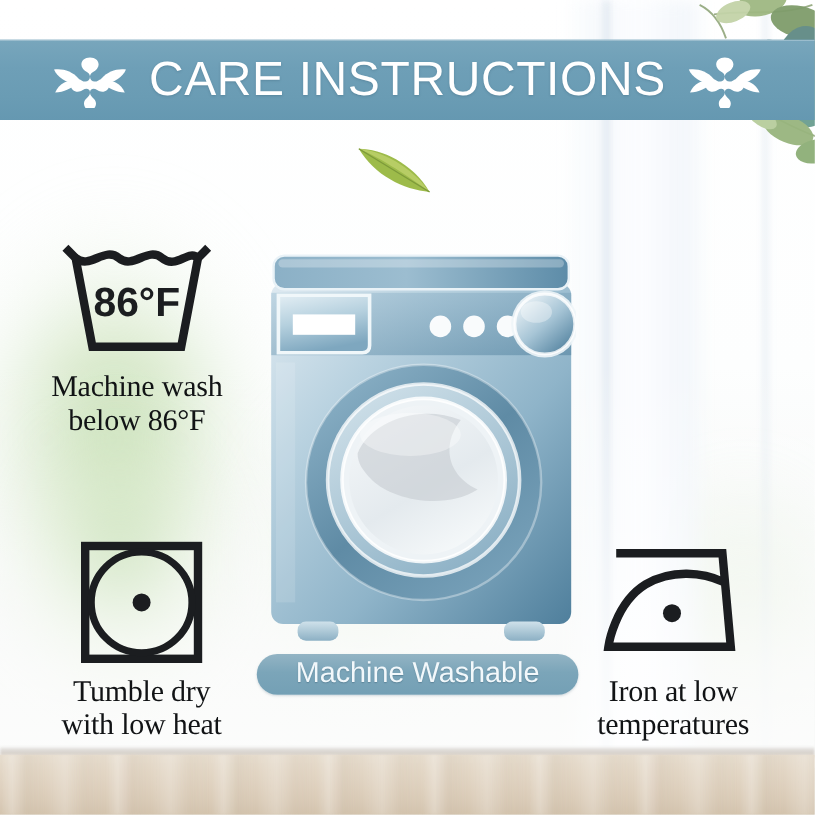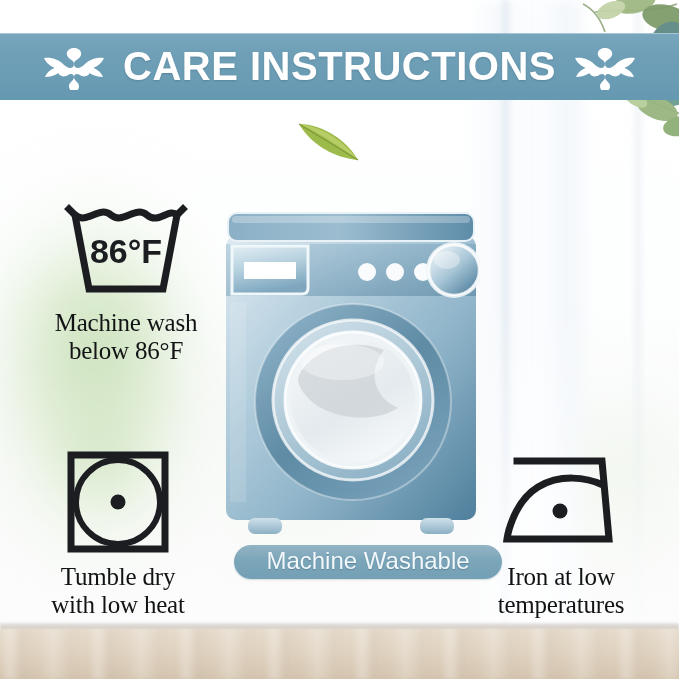--- a/index.html
+++ b/index.html
@@ -90,50 +90,50 @@
   
   .banner{
     position:absolute;left:0;top:33px;width:679px;height:67px;
     background:linear-gradient(180deg,#78a6bc 0%,#6e9fb7 35%,#6a9cb4 72%,#6598b1 100%);
     display:flex;align-items:center;justify-content:center;gap:18px;
     box-shadow:0 1px 0 rgba(255,255,255,.35) inset;
   }
   .banner-title{
     color:#ffffff;
     font-size:40px;
-    font-weight:bold;
+    font-weight:normal;
     letter-spacing:.5px;
     line-height:1;
     text-shadow:0 1px 2px rgba(40,70,90,.25);
     white-space:nowrap;
     padding-bottom:2px;
   }
   .orn{width:62px;height:46px;flex:0 0 auto;}
   .orn svg{display:block;}
 
   
   .cell{position:absolute;width:220px;text-align:center;}
   .cell .sym{height:110px;display:flex;align-items:center;justify-content:center;}
   .cell .lbl{
     font-size:25px;color:#111315;line-height:1.12;
     white-space:pre-line;margin-top:6px;
     letter-spacing:-0.2px;
     font-family:Liberation Serif, serif;
   }
-  #cell-wash   {left:16px;  top:193px;}
+  #cell-wash   {left:4px;  top:193px;}
   #cell-bleach {left:451px;top:193px;}
   #cell-dry    {left:8px;  top:447px;}
   #cell-iron   {left:451px;top:447px;}
 
   
   .washer{position:absolute;left:222px;top:210px;width:258px;height:332px;}
 
   
   .badge{
-    position:absolute;left:234px;top:545px;width:268px;height:34px;
+    position:absolute;left:214px;top:545px;width:268px;height:34px;
     border-radius:17px;
     background:linear-gradient(180deg,#93b4c4 0%,#7ba5b9 45%,#74a0b5 100%);
     display:flex;align-items:center;justify-content:center;
     box-shadow:0 1px 2px rgba(90,120,140,.25);
   }
   .badge-text{
     color:#f2f8fb;font-size:24px;line-height:1;
     text-shadow:0 1px 1px rgba(60,95,115,.45);
     white-space:nowrap;padding-bottom:2px;
   }

